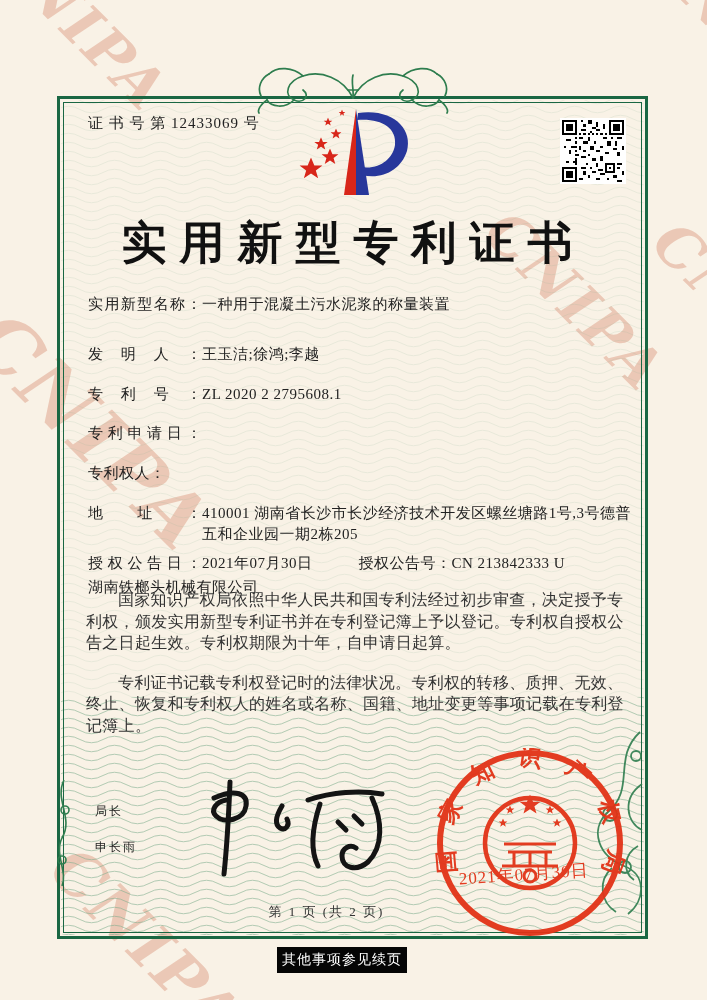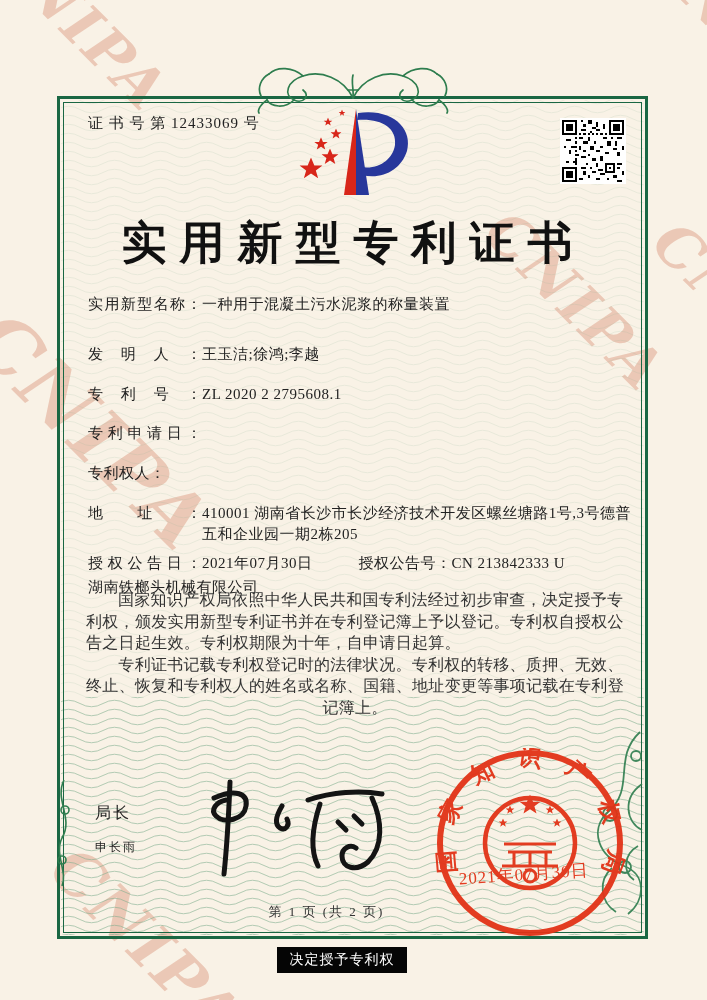--- a/index.html
+++ b/index.html
@@ -23,23 +23,23 @@
   .row{position:absolute;left:88px;width:552px;display:flex;align-items:flex-start;
       font-size:15px;color:#222;letter-spacing:.5px;line-height:21px;z-index:3;}
   .flabel{flex:0 0 114px;text-align:justify;text-align-last:justify;}
   .fvalue{flex:1;}
   .glabel2{margin-left:46px;}
   .gval{white-space:nowrap;}
   
   .paras{position:absolute;left:86px;top:589px;width:538px;z-index:3;
       font-size:16px;line-height:21.5px;color:#333;letter-spacing:.3px;}
   .paras p{margin:0;text-indent:2em;}
-  .paras p + p{margin-top:0;text-align:center;}
-  
-  .signer-title{position:absolute;left:95px;top:803px;font-size:16px;color:#1d1d1d;letter-spacing:2px;z-index:4;}
+  .paras p + p{margin-top:18px;}
+  
+  .signer-title{position:absolute;left:95px;top:803px;font-size:12px;color:#1d1d1d;letter-spacing:2px;z-index:4;}
   .signer-name{position:absolute;left:95px;top:839px;font-size:12px;color:#1d1d1d;letter-spacing:2px;z-index:4;}
   .sig{position:absolute;left:196px;top:776px;z-index:4;}
   .seal{position:absolute;left:424px;top:748px;z-index:5;opacity:.95;}
   .orn{position:absolute;z-index:4;pointer-events:none;}
   
   .pgfoot{position:absolute;left:0;top:903px;width:653px;text-align:center;
       font-size:13px;color:#333;letter-spacing:2px;z-index:3;}
   .barnote{position:absolute;left:277px;top:947px;width:130px;height:26px;background:#050505;
       color:#fff;font-size:14px;display:flex;align-items:center;justify-content:center;
       letter-spacing:1px;z-index:6;}
@@ -228,15 +228,15 @@
         <path id="sealArc" d="M36.2 127.5 A77 77 0 1 1 175.8 127.5" fill="none"></path>
       </defs>
       <text font-size="23" font-weight="bold" letter-spacing="23" stroke="none" font-family="Liberation Serif, DejaVu Serif, serif">
         <textPath href="#sealArc" startOffset="4">国家知识产权局</textPath>
       </text>
       <text x="100" y="132" font-size="17" letter-spacing="1" stroke="none" text-anchor="middle" transform="rotate(-4 100 132)" font-family="Liberation Serif, DejaVu Serif, serif">2021年07月30日</text>
     </g>
   </svg>
 
   <div class="pgfoot">第 1 页 (共 2 页)</div>
-  <div class="barnote">决定授予专利权</div>
+  <div class="barnote">其他事项参见续页</div>
 
 </div>
 
 </body></html>

